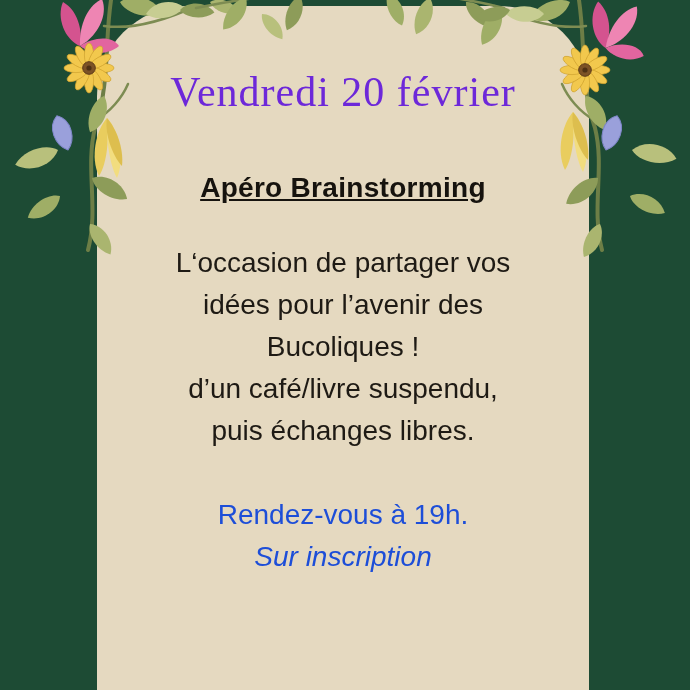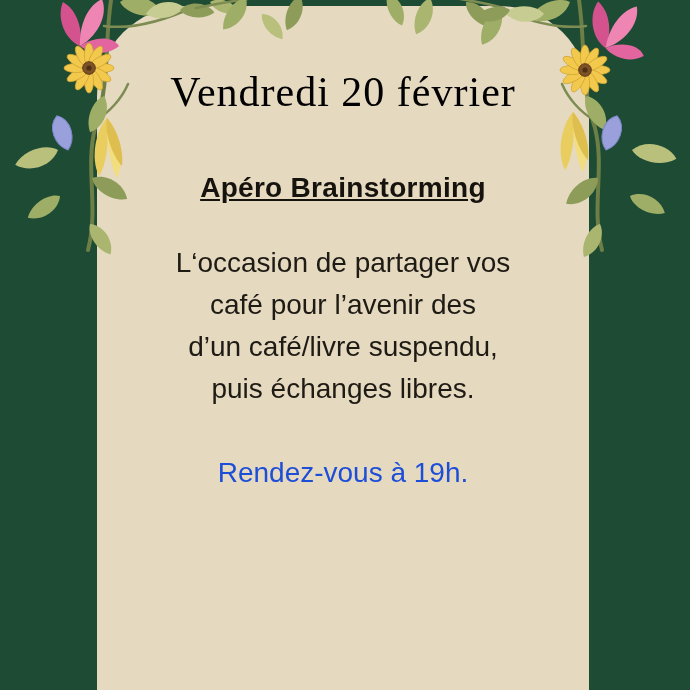--- a/index.html
+++ b/index.html
@@ -27,21 +27,21 @@
   }
   .stem{stroke:#6d7e46;stroke-width:4;fill:none;stroke-linecap:round;}
   .stem.thin{stroke:#7d8c52;stroke-width:2.5;}
   .title{
     margin:62px 0 16px 0;
     font-family:"Liberation Serif", serif;
     font-weight:400;
     font-size:42px;
     line-height:48px;
     letter-spacing:1px;
-    color:#000000;
+    color:#6d28d9;
   }
   .subtitle{
     margin:54px 0 0 0;
     font-size:28px;
     line-height:36px;
     font-weight:700;
     color:#16130e;
     letter-spacing:0.3px;
     text-decoration:underline;
   }
@@ -62,26 +62,28 @@
   .footer-block .italic{font-style:italic;}
 </style>
 </head>
 <body>
 
 <div class="card">
   <h1 class="title">Vendredi 20 février</h1>
   <h2 class="subtitle">Apéro Brainstorming</h2>
   <p class="body-text">
     <span class="line">L‘occasion de partager vos</span>
-    <span class="line">café pour l’avenir des</span>
+    <span class="line">idées pour l’avenir des</span>
+    <span class="line">Bucoliques !</span>
     <span class="line">d’un café/livre suspendu,</span>
     <span class="line">puis échanges libres.</span>
   </p>
   <p class="footer-block">
     <span class="line">Rendez-vous à 19h.</span><br>
+    <span class="italic">Sur inscription</span>
   </p>
 </div>
 
 <svg class="garland" viewBox="0 0 690 320" aria-hidden="true">
   <defs>
     <path id="leaf" d="M0 0 C 9 -13, 31 -15, 43 -3 C 31 9, 9 9, 0 0 Z"></path>
     <path id="bud" d="M0 0 C -11 -8, -13 -28, 0 -36 C 13 -28, 11 -8, 0 0 Z"></path>
     <g id="daisy">
       <g fill="#f2c84d" stroke="#cfa22f" stroke-width="0.7">
         <ellipse cx="13" cy="0" rx="12" ry="4.6"></ellipse>

